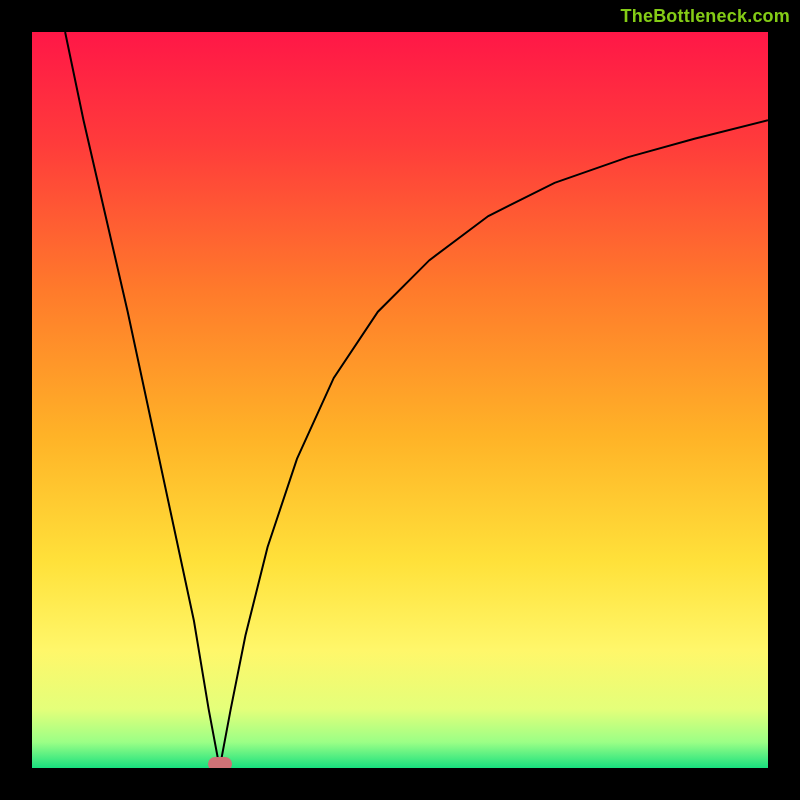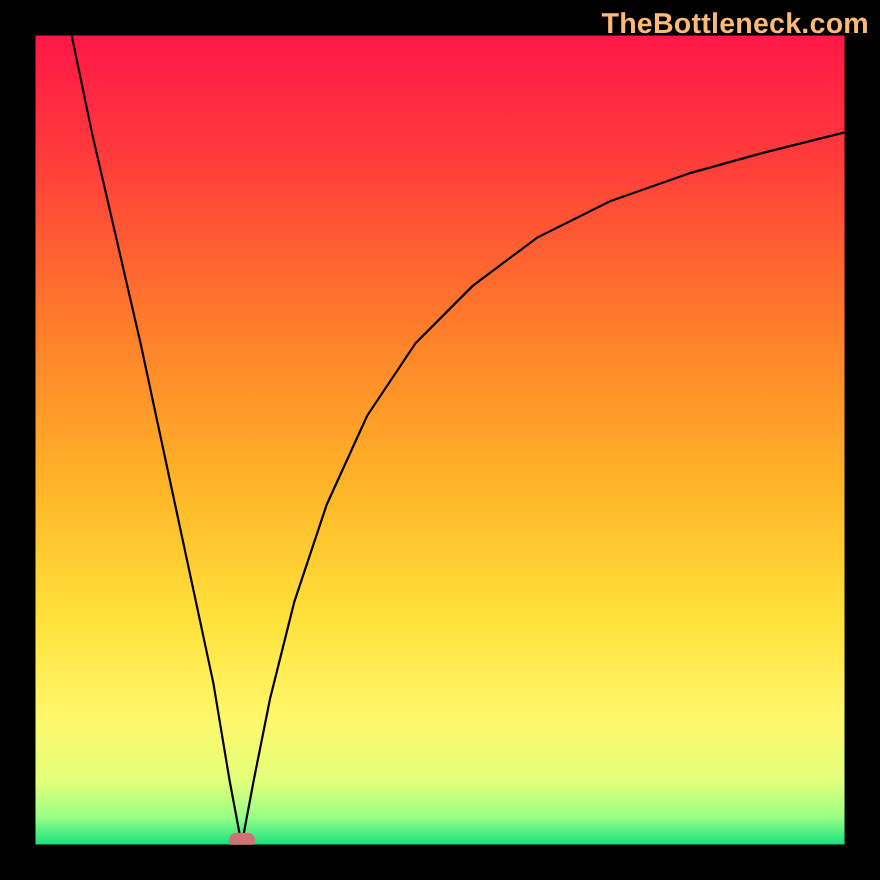--- a/index.html
+++ b/index.html
@@ -22,22 +22,22 @@
     left: 32px;
     top: 32px;
     width: 736px;
     height: 736px;
     overflow: hidden;
   }
   .watermark {
     position: absolute;
     top: 6px;
     right: 10px;
-    color: #fdba74;
-    font-size: 26px;
+    color: #84cc16;
+    font-size: 18px;
     font-weight: 600;
     letter-spacing: 0.2px;
     user-select: none;
     text-align: center;
   }
   .bg-gradient {
     position: absolute;
     inset: 0;
   }
   .marker {

